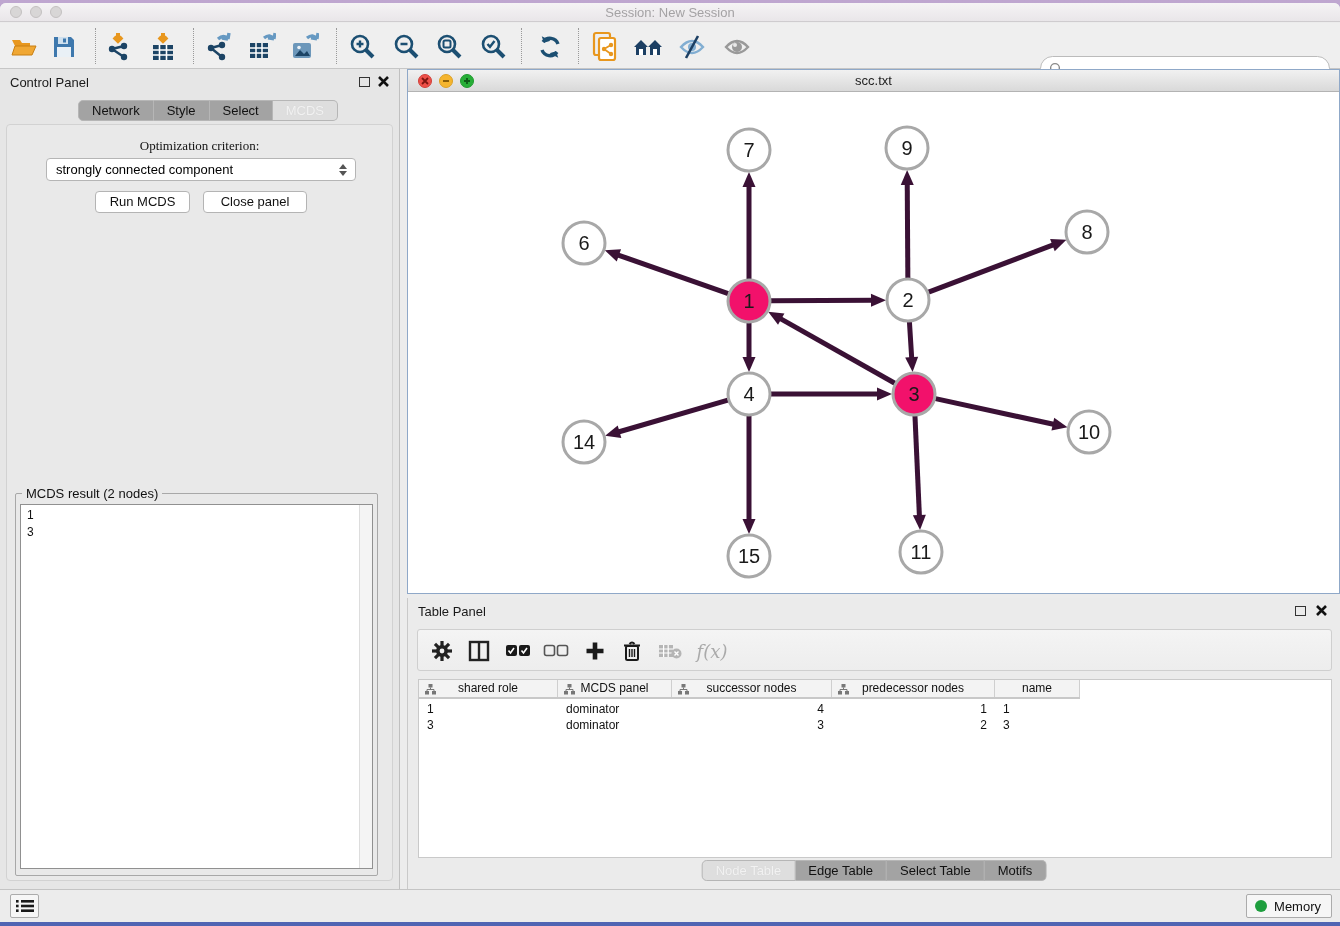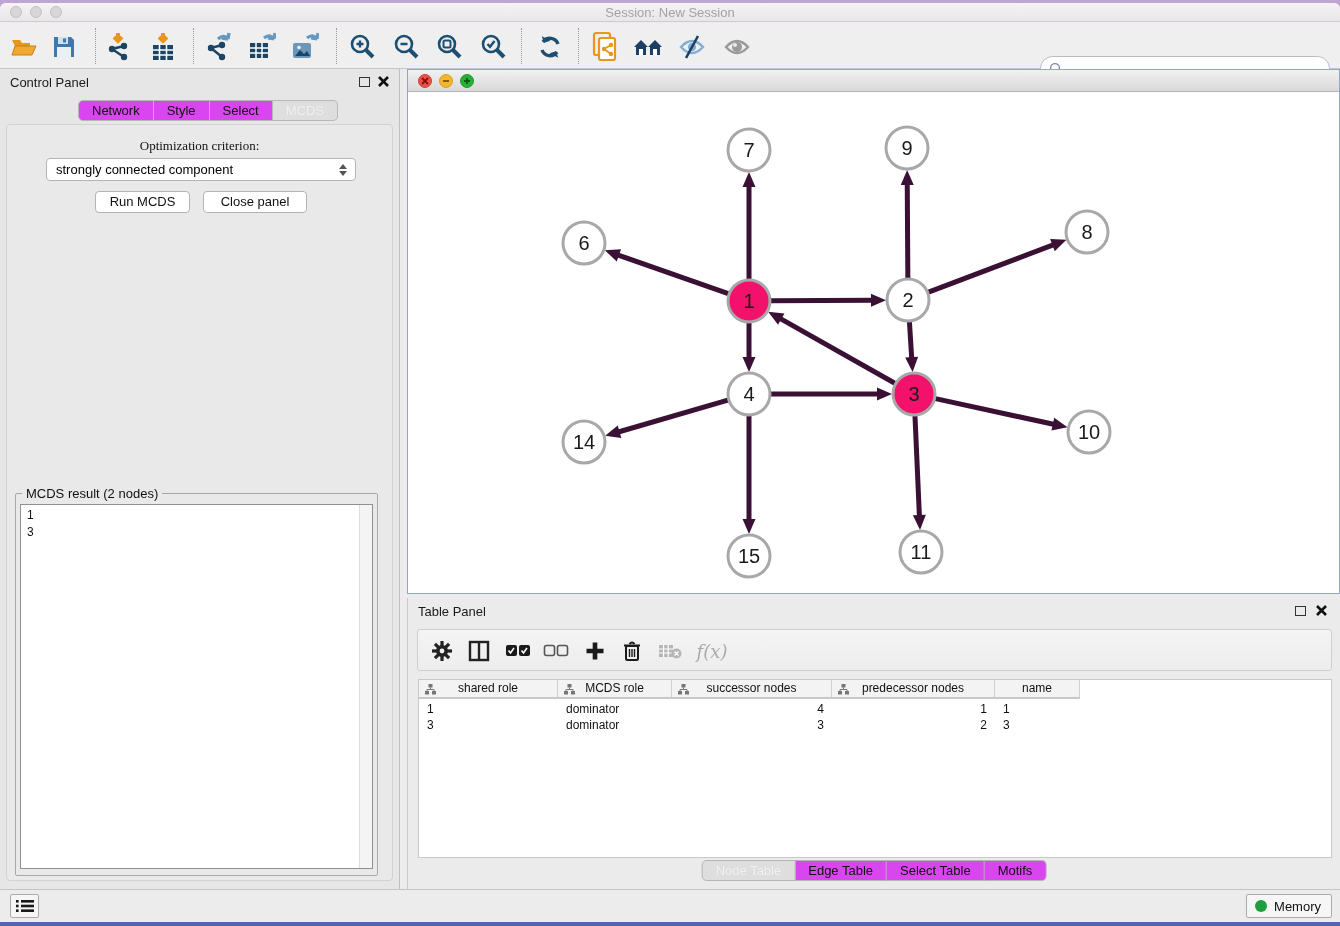--- a/index.html
+++ b/index.html
@@ -35,21 +35,21 @@
   .control-panel { position:absolute; left:0; top:66px; width:400px; bottom:33px;
     background:#e6e6e6; border-right:1px solid #c0c0c0; }
   .panel-header { position:absolute; left:0; top:0; right:0; height:26px; }
   .panel-title { position:absolute; left:10px; top:6px; font-size:13px; color:#1a1a1a; }
   .float-icon { position:absolute; width:11px; height:10px; border:1.5px solid #333; top:8px; }
   .close-x { position:absolute; top:6px; width:13px; height:13px; }
   .close-x svg { display:block; }
 
   .tabs-row { position:absolute; display:flex; }
   .tab { height:21px; line-height:19px; padding:0 13px; font-size:13px; color:#111;
-    background:#d946ef; border:1px solid #b6b6b6; border-left:none; cursor:default; }
+    background:#a3a3a3; border:1px solid #b6b6b6; border-left:none; cursor:default; }
   .tab:first-child { border-left:1px solid #b6b6b6; border-radius:5px 0 0 5px; }
   .tab:last-child { border-radius:0 5px 5px 0; }
   .tab.selected { background:#dedede; color:#f2f2f2; text-shadow:0 0 1px #cfcfcf; }
 
   .cp-tabs { left:78px; top:31px; position:absolute; }
   .cp-content { position:absolute; left:6px; top:55px; right:6px; bottom:8px;
     background:#e9e9e9; border:1px solid #d2d2d2; border-radius:4px; }
   .opt-label { position:absolute; left:0; right:0; top:13px; text-align:center;
     font-size:13px; color:#111;font-family:Liberation Serif, serif; }
   .select-box { position:absolute; left:39px; top:33px; width:310px; height:23px;
@@ -329,20 +329,21 @@
       <div class="traffic t-yellow" style="left:31px">
         <svg width="8" height="8" viewBox="0 0 8 8">
             <path d="M1 4 h6" stroke="#8a5e07" stroke-width="1.8"></path>
           </svg>
       </div>
       <div class="traffic t-green" style="left:52px">
         <svg width="8" height="8" viewBox="0 0 8 8">
             <path d="M4 1 v6 M1 4 h6" stroke="#0d5a17" stroke-width="1.8"></path>
           </svg>
       </div>
+      <div class="net-title">scc.txt</div>
     </div>
     <div class="net-canvas">
       <svg id="graph-svg" width="931" height="502">
           <line x1="341" y1="187" x2="341" y2="92" stroke="#3a1135" stroke-width="5"></line>
           <polygon points="341,80 347.5,95 334.5,95" fill="#3a1135"></polygon>
           <line x1="320.2449403778676" y1="201.7042820722201" x2="208.07600123420463" y2="162.27520043384163" stroke="#3a1135" stroke-width="5"></line>
           <polygon points="196.75505962213242,158.2957179277799 213.06178966133947,157.13789435381796 208.7506836131059,169.4022477668962" fill="#3a1135"></polygon>
           <line x1="362.9995649035371" y1="208.86163795658152" x2="466.0006724218063" y2="208.21383224891946" stroke="#3a1135" stroke-width="5"></line>
           <polygon points="478.0004350964629,208.13836204341848 463.04161144778857,214.73257124906704 462.9598520584958,201.7328283515224" fill="#3a1135"></polygon>
           <line x1="341" y1="231" x2="341" y2="268" stroke="#3a1135" stroke-width="5"></line>
@@ -478,21 +479,21 @@
             </svg>
           <span>shared role</span>
         </div>
         <div class="dt-hcell" style="width:114px">
           <svg class="tree-ico" width="11" height="11" viewBox="0 0 11 11">
               <rect x="3.5" y="0" width="4" height="3.5" fill="#777"></rect>
               <rect x="0" y="7" width="4" height="3.5" fill="#777"></rect>
               <rect x="7" y="7" width="4" height="3.5" fill="#777"></rect>
               <path d="M5.5 3.5 v2 M2 7 v-1.5 h7 V7" stroke="#777" fill="none"></path>
             </svg>
-          <span>MCDS role</span>
+          <span>MCDS panel</span>
         </div>
         <div class="dt-hcell" style="width:160px">
           <svg class="tree-ico" width="11" height="11" viewBox="0 0 11 11">
               <rect x="3.5" y="0" width="4" height="3.5" fill="#777"></rect>
               <rect x="0" y="7" width="4" height="3.5" fill="#777"></rect>
               <rect x="7" y="7" width="4" height="3.5" fill="#777"></rect>
               <path d="M5.5 3.5 v2 M2 7 v-1.5 h7 V7" stroke="#777" fill="none"></path>
             </svg>
           <span>successor nodes</span>
         </div>

